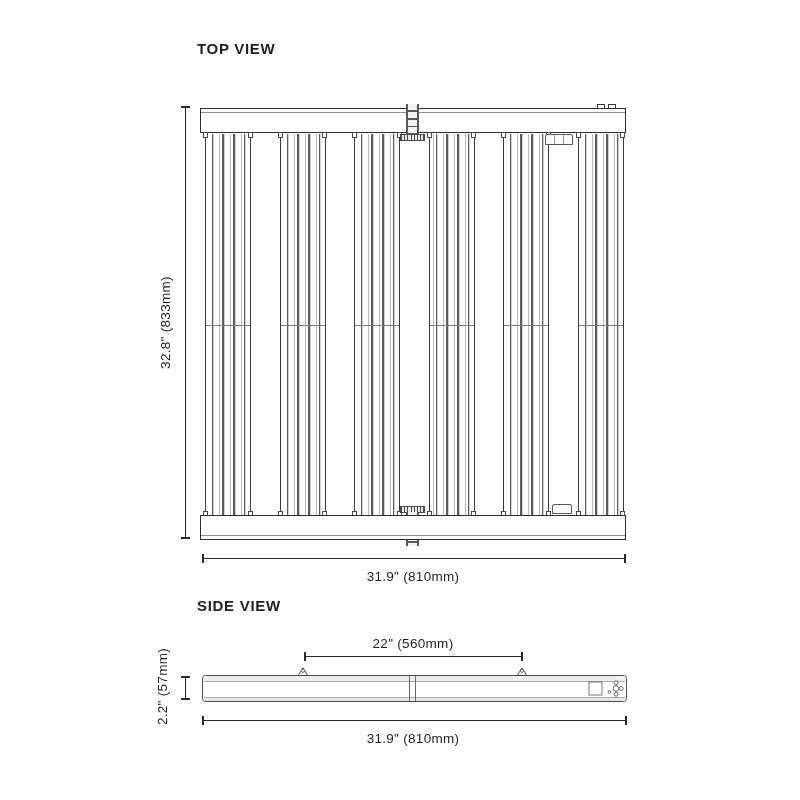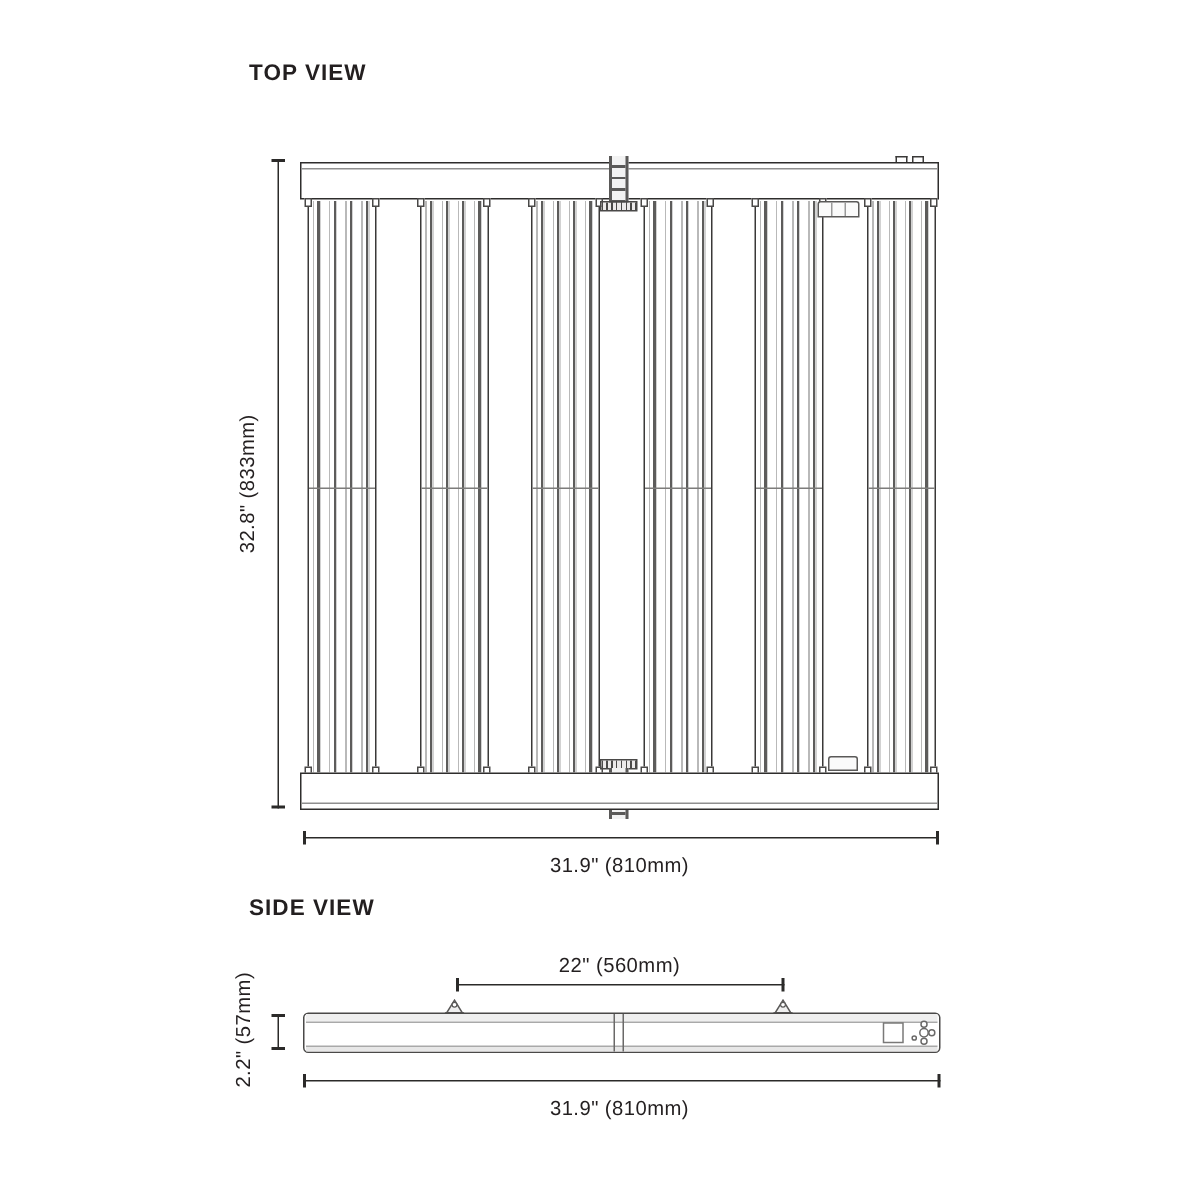--- a/index.html
+++ b/index.html
@@ -5,21 +5,21 @@
   * { margin:0; padding:0; box-sizing:border-box; }
   html,body { background:#ffffff; }
   #canvas {
     position:relative; width:800px; height:800px; background:#ffffff;
     font-family:"Liberation Sans", sans-serif; color:#231f20; overflow:hidden;
   }
 
   
   .section-title {
     position:absolute; font-size:15px; font-weight:bold; letter-spacing:.7px;
-    color:#231f20; white-space:nowrap;
+    color:#231f20; white-space:nowrap;margin-left:31px;
   }
 
   
   .dim-label {
     position:absolute; font-size:13.5px; letter-spacing:.3px; color:#231f20;
     text-align:center; white-space:nowrap;
   }
   .dim-label.rot { transform:rotate(-90deg); }
   .dim-h { position:absolute; height:1.3px; background:#2b2a29; }
   .dim-h::before, .dim-h::after {

